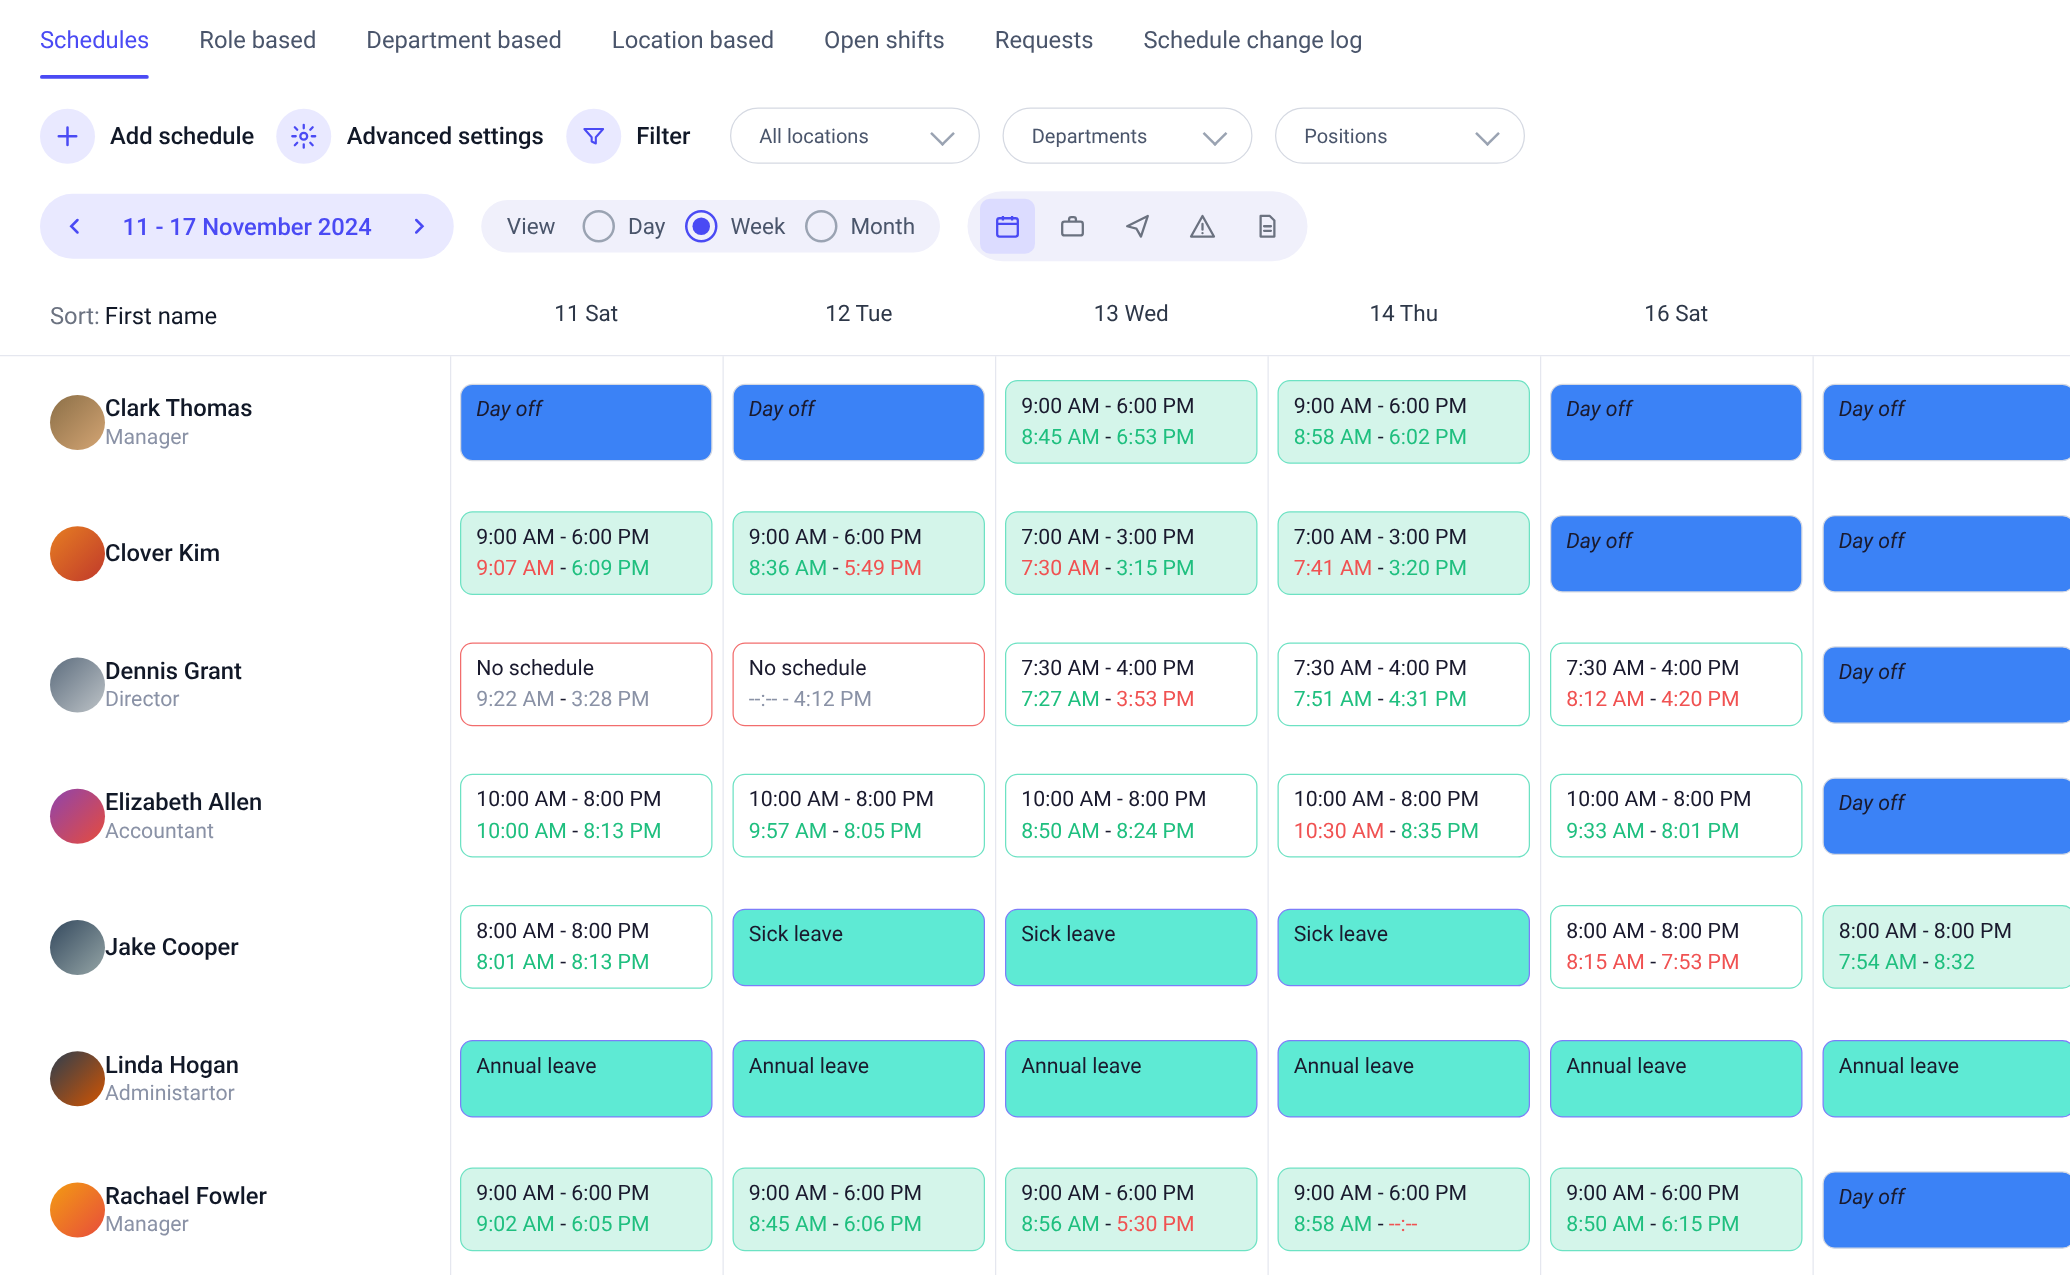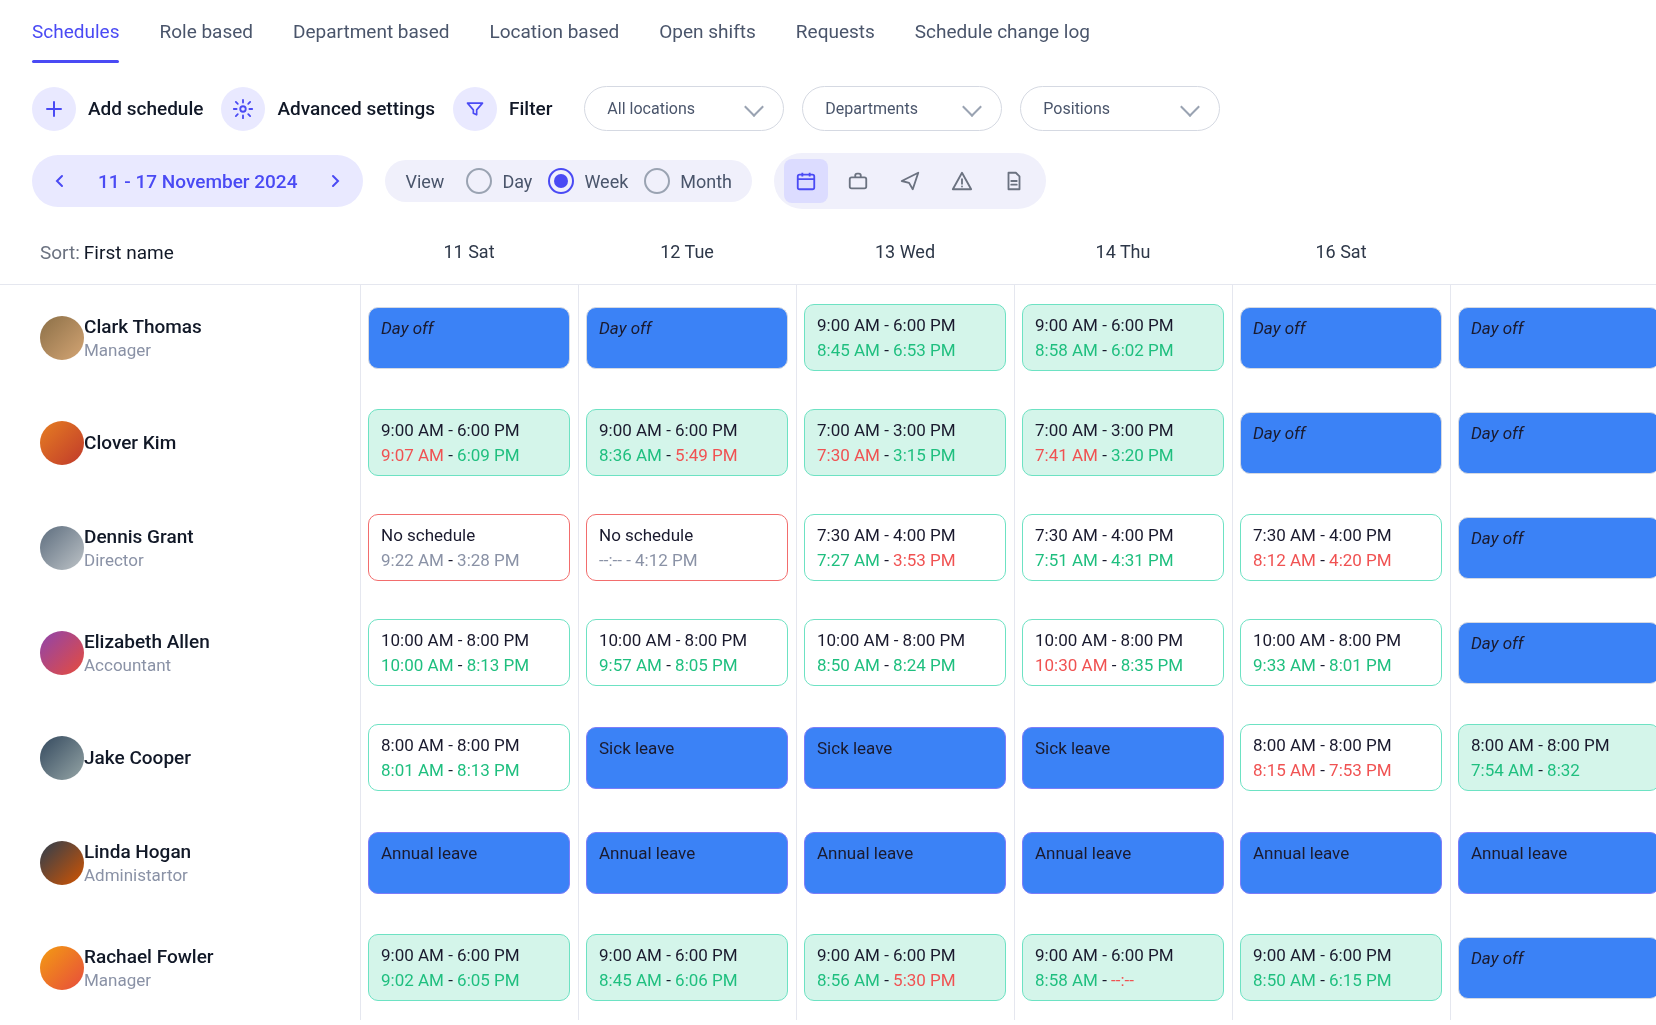--- a/index.html
+++ b/index.html
@@ -61,21 +61,21 @@
 
   .day-cell { width: 218px; flex-shrink: 0; display: flex; align-items: center; justify-content: center; padding: 14px 8px; }
 
   .card { width: 100%; border-radius: 10px; border: 1px solid #d5d9e2; padding: 8px 12px; font-size: 17px; line-height: 1.45; }
   .card-title { color: #1a1a2e; white-space: nowrap; overflow: hidden; text-overflow: ellipsis; }
   .card-sub { white-space: nowrap; overflow: hidden; text-overflow: ellipsis; }
   .card.grey { border-color: #d5d9e2; background: #3b82f6; font-style: italic; }
   .card.tealf { border-color: #6de2c3; background: #d4f5ea; }
   .card.teal { border-color: #6de2c3; background: #fff; }
   .card.red { border-color: #f26d6d; background: #fff; }
-  .card.purple { border-color: #7d7df9; background: #3b82f6; }
+  .card.purple { border-color: #7d7df9; background: #5eead4; }
   .t-green { color: #1fbf7f; }
   .t-red { color: #f05252; }
   .t-grey { color: #8a92a6; }
   .t-sep-grey { color: #8a92a6; }
 
   svg { display: block; }
 </style>
 </head>
 <body>
 

